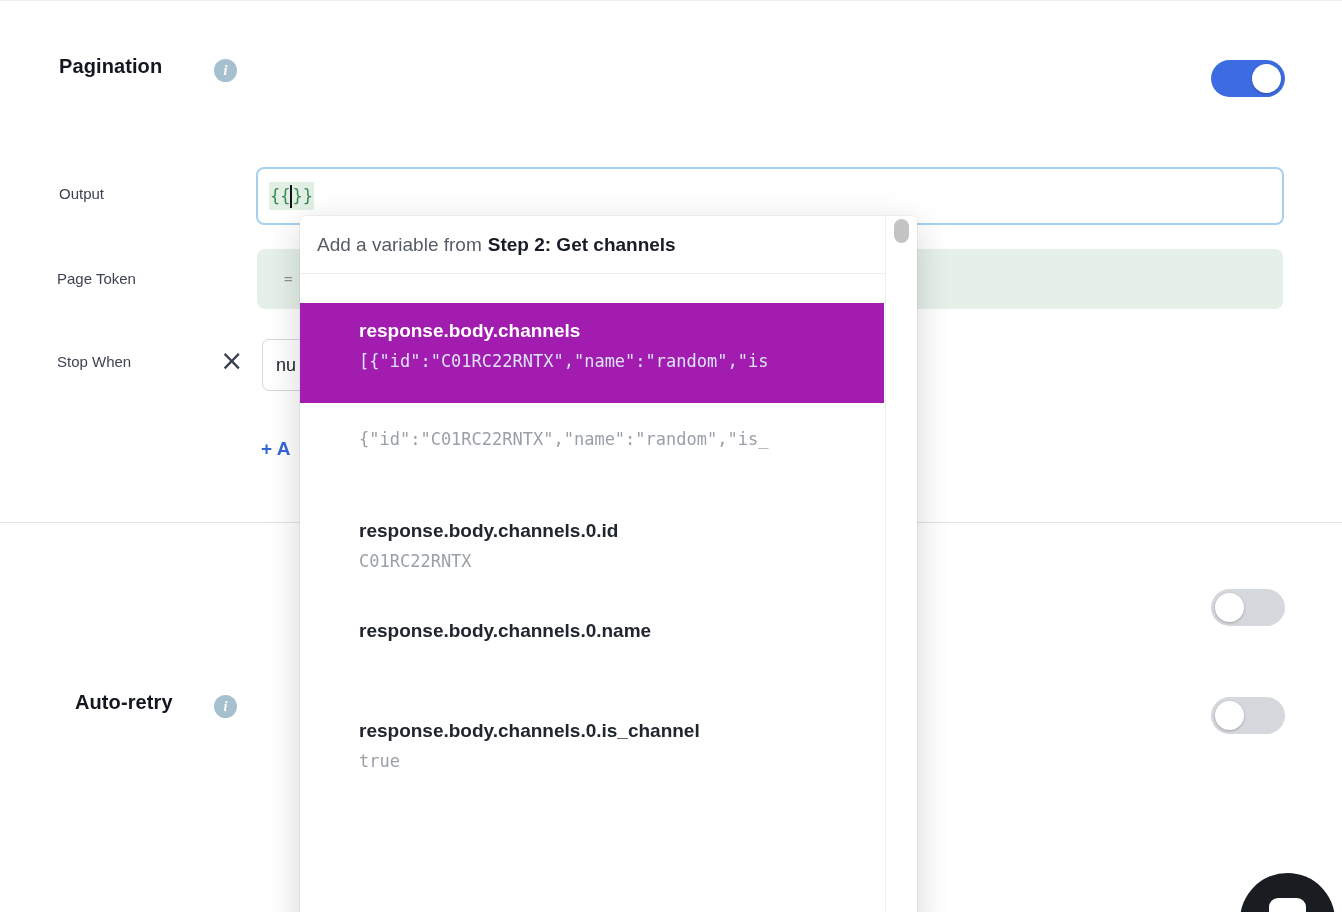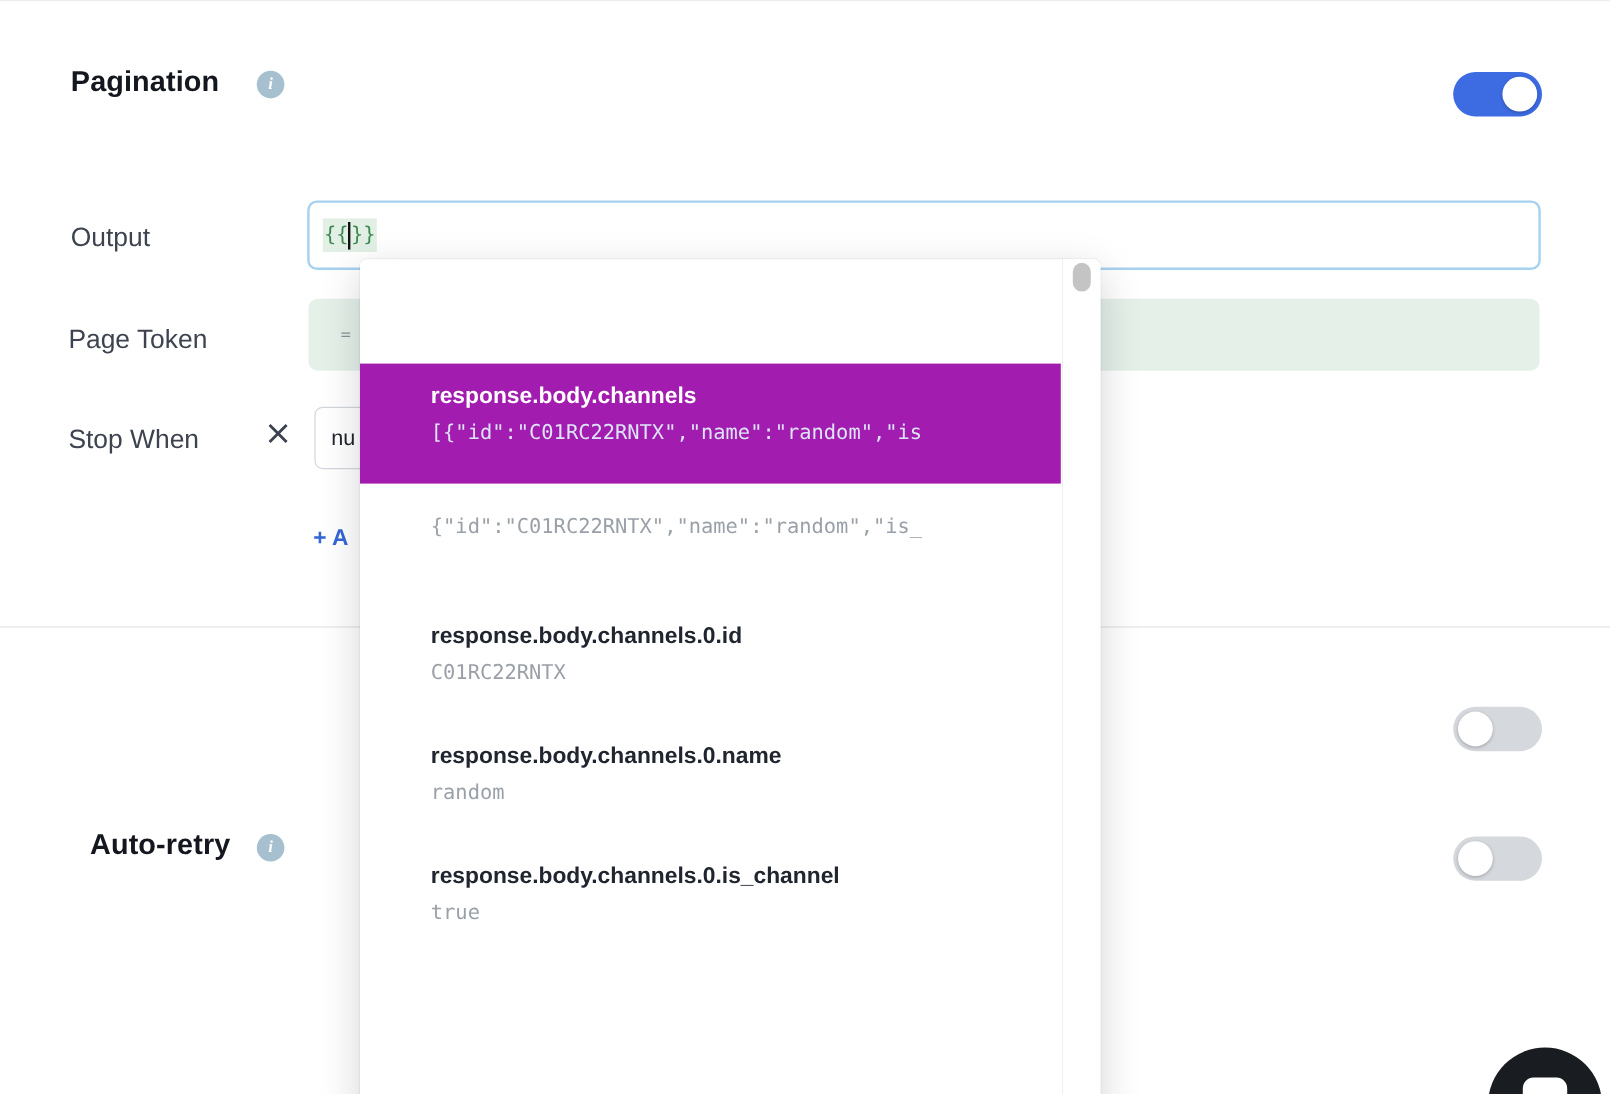--- a/index.html
+++ b/index.html
@@ -3,24 +3,24 @@
 <meta charset="utf-8">
 <style>
   * { margin:0; padding:0; box-sizing:border-box; }
   body { background:#fff; }
   .app {
     position:relative; width:1342px; height:912px; overflow:hidden;
     background:#ffffff; border-top:1px solid #ededed;
     font-family:"Liberation Sans", sans-serif;
   }
   .heading {
-    position:absolute; font-size:24px; font-weight:700; color:#14171f; letter-spacing:.1px;
+    position:absolute; font-size:20px; font-weight:700; color:#14171f; letter-spacing:.1px;
   }
   .field-label {
-    position:absolute; font-size:22px; font-weight:500; color:#3d4450;
+    position:absolute; font-size:15px; font-weight:500; color:#3d4450;
   }
   .info-icon {
     position:absolute; width:23px; height:23px; border-radius:50%;
     background:#a6c0cf; color:#fff; display:flex; align-items:center; justify-content:center;
     font-size:14px; font-weight:700; font-family:"Liberation Serif", serif; font-style:italic;
     cursor:pointer;
   }
   .info-icon::after { content:"i"; }
   .toggle {
     position:absolute; width:74px; height:37px; border-radius:19px; cursor:pointer;
@@ -158,36 +158,39 @@
     <div class="knob"></div>
   </div>
 
   <h2 class="heading" style="left:75px; top:690px;text-align:center;">Auto-retry</h2>
   <span class="info-icon" style="left:214px; top:694px;"></span>
   <div class="toggle off" style="left:1211px; top:696px;">
     <div class="knob"></div>
   </div>
 
   <div class="dropdown">
+    <div class="dd-header">
+      <span class="prefix">Add a variable from</span>
+      <span class="step">Step 2: Get channels</span>
+    </div>
 
     <div class="dd-list">
       <div class="dd-item selected">
         <div class="name">response.body.channels</div>
         <div class="value">[{"id":"C01RC22RNTX","name":"random","is</div>
       </div>
       <div class="dd-item">
         <div class="value">{"id":"C01RC22RNTX","name":"random","is_</div>
       </div>
       <div class="dd-item">
         <div class="name">response.body.channels.0.id</div>
         <div class="value">C01RC22RNTX</div>
       </div>
       <div class="dd-item">
         <div class="name">response.body.channels.0.name</div>
-        <div class="value">random</div>
       </div>
       <div class="dd-item">
         <div class="name">response.body.channels.0.is_channel</div>
         <div class="value">true</div>
       </div>
     </div>
 
     <div class="dd-scroll-col">
       <div class="dd-thumb"></div>
     </div>

